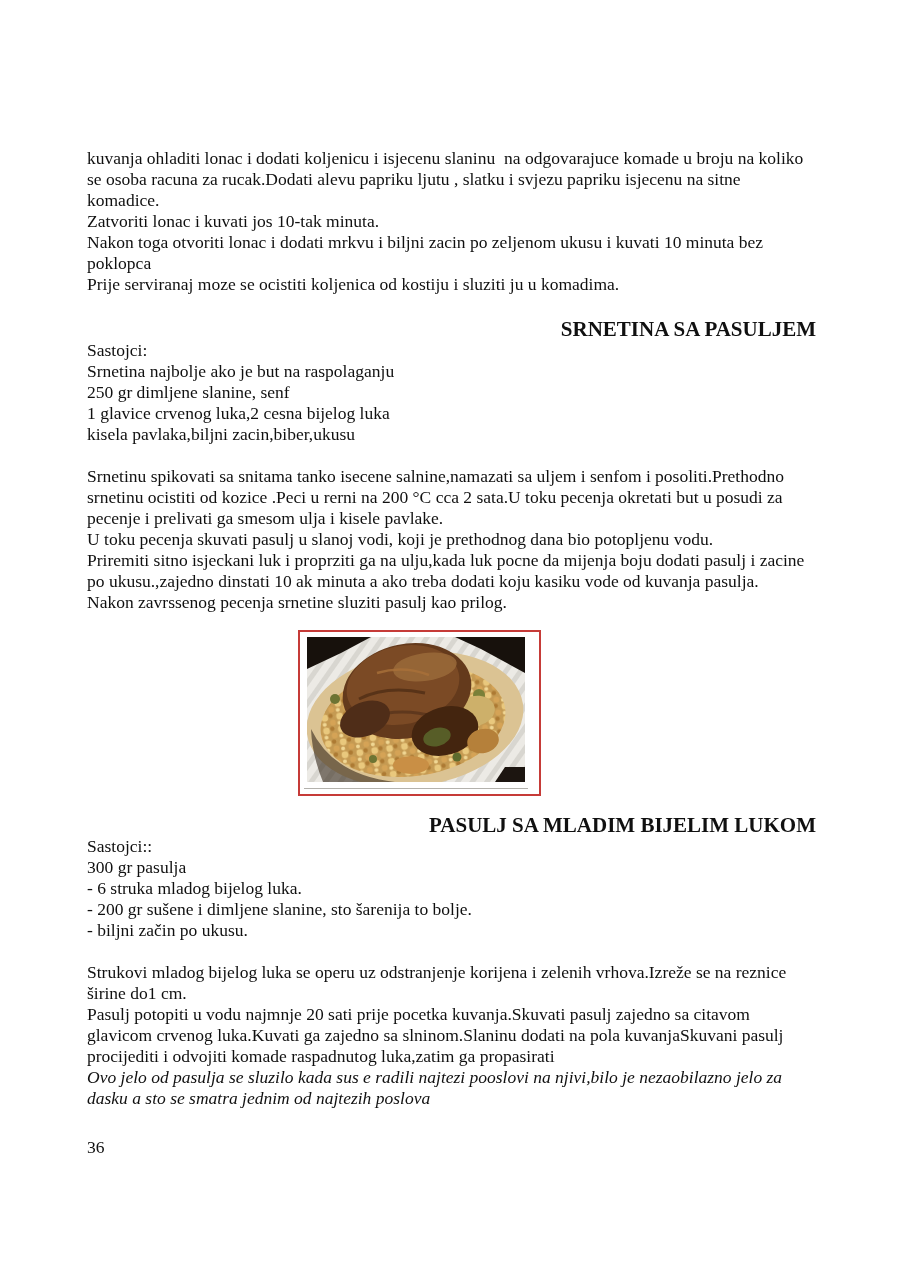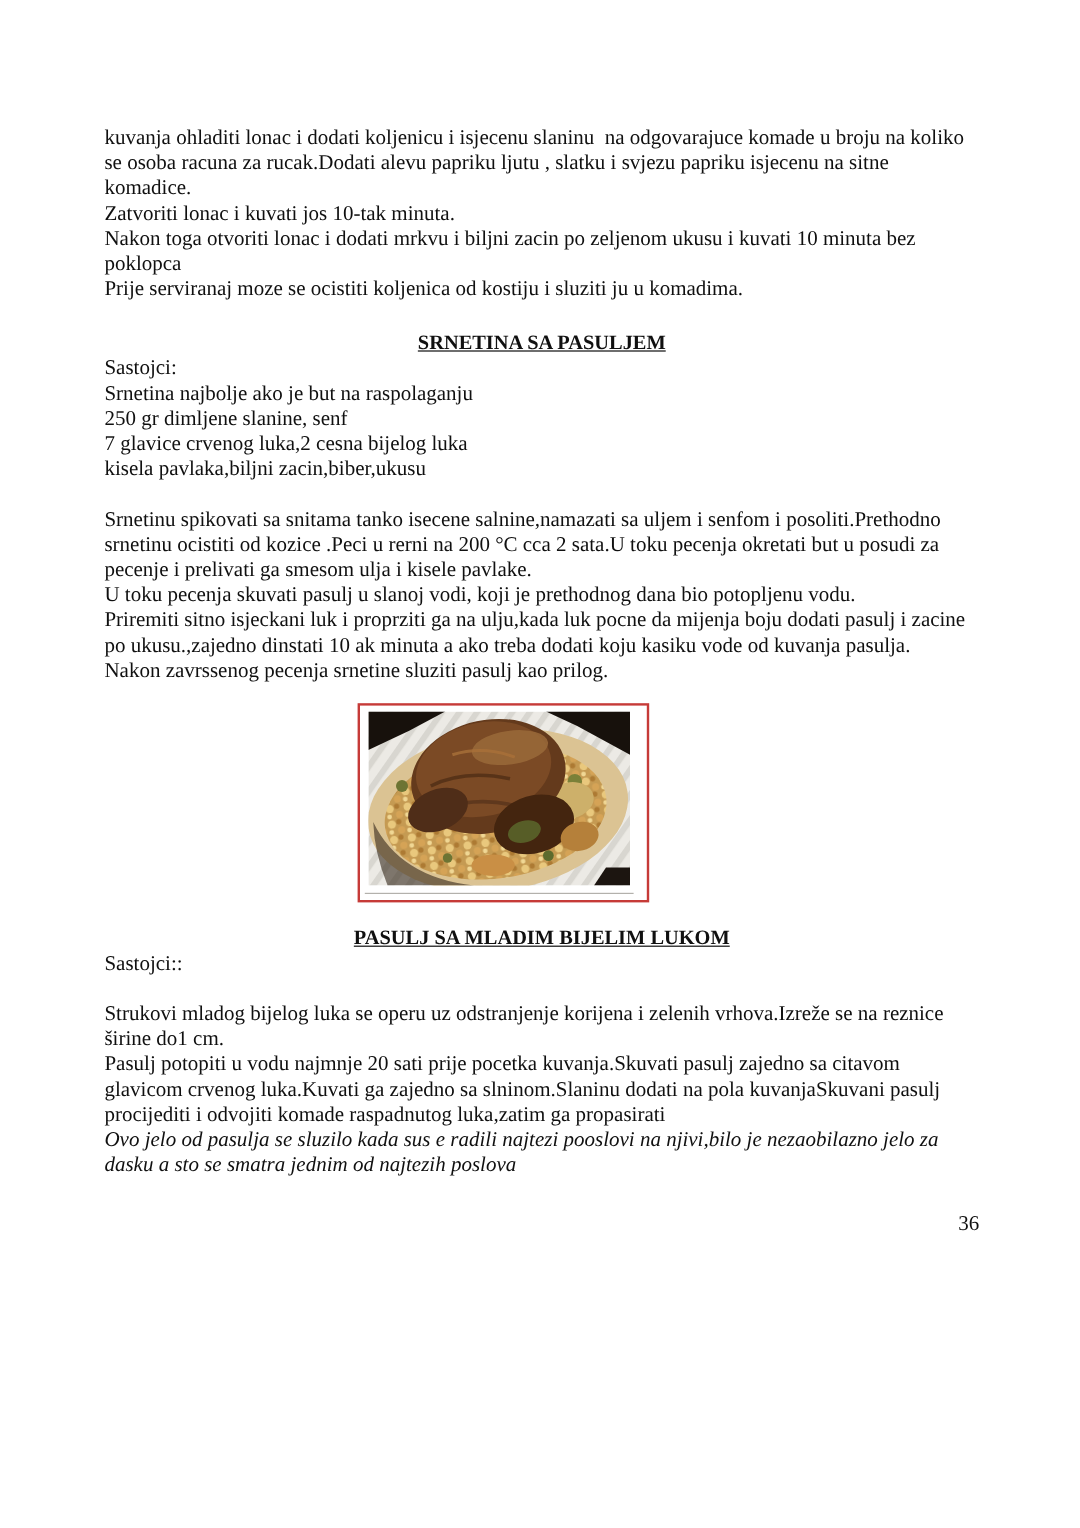--- a/index.html
+++ b/index.html
@@ -10,32 +10,32 @@
     overflow: hidden;
     font-family: "Liberation Serif", "DejaVu Serif", serif;
     color: #101010;
   }
   .content {
     box-sizing: border-box;
     width: 900px;
     padding: 104px 84px 0 87px;
     font-size: 17.5px;
     line-height: 21px;
+    margin-top: 44px;
   }
   .para-list p, p.line {
     margin: 0;
     white-space: pre-wrap;
   }
   h2.recipe-title {
-    font-size: 17px;
+    font-size: 21px;
     line-height: 21px;
     font-weight: bold;
-    text-align: center;
+    text-align: right;
     margin: 0;
-    text-decoration: underline;
   }
   h2.r1 { margin-top: 24px; }
   h2.r2 { margin-top: 19px; }
   .gap21 { height: 21px; }
   .photo-frame {
     box-sizing: border-box;
     width: 243px;
     height: 166px;
     margin: 17px 0 0 211px;
     border: 2px solid #c63b38;
@@ -50,21 +50,21 @@
     width: 224px;
     margin-left: -3px;
   }
   .note-italic {
     margin: 0;
     font-style: italic;
     white-space: pre-wrap;
   }
   .page-number {
     margin-top: 28px;
-    text-align: right;
+    text-align: left;
   }
 </style>
 </head>
 <body>
 
 <div class="content">
 
   <div class="para-list">
       <p class="line">kuvanja ohladiti lonac i dodati koljenicu i isjecenu slaninu  na odgovarajuce komade u broju na koliko se osoba racuna za rucak.Dodati alevu papriku ljutu , slatku i svjezu papriku isjecenu na sitne komadice.</p>
       <p class="line">Zatvoriti lonac i kuvati jos 10-tak minuta.</p>
@@ -72,21 +72,21 @@
       <p class="line">Prije serviranaj moze se ocistiti koljenica od kostiju i sluziti ju u komadima.</p>
     </div>
 
   <h2 class="recipe-title r1">SRNETINA SA PASULJEM</h2>
 
   <p class="line">Sastojci:</p>
 
   <div class="para-list">
       <p class="line">Srnetina najbolje ako je but na raspolaganju</p>
       <p class="line">250 gr dimljene slanine, senf</p>
-      <p class="line">7 glavice crvenog luka,2 cesna bijelog luka</p>
+      <p class="line">1 glavice crvenog luka,2 cesna bijelog luka</p>
       <p class="line">kisela pavlaka,biljni zacin,biber,ukusu</p>
     </div>
 
   <div class="gap21"></div>
 
   <div class="para-list">
       <p class="line">Srnetinu spikovati sa snitama tanko isecene salnine,namazati sa uljem i senfom i posoliti.Prethodno srnetinu ocistiti od kozice .Peci u rerni na 200 °C cca 2 sata.U toku pecenja okretati but u posudi za pecenje i prelivati ga smesom ulja i kisele pavlake.</p>
       <p class="line">U toku pecenja skuvati pasulj u slanoj vodi, koji je prethodnog dana bio potopljenu vodu.</p>
       <p class="line">Priremiti sitno isjeckani luk i proprziti ga na ulju,kada luk pocne da mijenja boju dodati pasulj i zacine po ukusu.,zajedno dinstati 10 ak minuta a ako treba dodati koju kasiku vode od kuvanja pasulja.</p>
       <p class="line">Nakon zavrssenog pecenja srnetine sluziti pasulj kao prilog.</p>
@@ -131,20 +131,26 @@
       <ellipse cx="176" cy="104" rx="16" ry="12" fill="#b5803a" transform="rotate(-14 176 104)"></ellipse>
       <ellipse cx="104" cy="128" rx="18" ry="9" fill="#c98f45"></ellipse>
     </svg>
     <div class="photo-rule"></div>
   </div>
 
   <h2 class="recipe-title r2">PASULJ SA MLADIM BIJELIM LUKOM</h2>
 
   <p class="line">Sastojci::</p>
 
+  <div class="para-list">
+      <p class="line">300 gr pasulja</p>
+      <p class="line">- 6 struka mladog bijelog luka.</p>
+      <p class="line">- 200 gr sušene i dimljene slanine, sto šarenija to bolje.</p>
+      <p class="line">- biljni začin po ukusu.</p>
+    </div>
 
   <div class="gap21"></div>
 
   <div class="para-list">
       <p class="line">Strukovi mladog bijelog luka se operu uz odstranjenje korijena i zelenih vrhova.Izreže se na reznice širine do1 cm.</p>
       <p class="line">Pasulj potopiti u vodu najmnje 20 sati prije pocetka kuvanja.Skuvati pasulj zajedno sa citavom glavicom crvenog luka.Kuvati ga zajedno sa slninom.Slaninu dodati na pola kuvanjaSkuvani pasulj procijediti i odvojiti komade raspadnutog luka,zatim ga propasirati</p>
     </div>
 
   <p class="note-italic">Ovo jelo od pasulja se sluzilo kada sus e radili najtezi pooslovi na njivi,bilo je nezaobilazno jelo za dasku a sto se smatra jednim od najtezih poslova</p>
 

